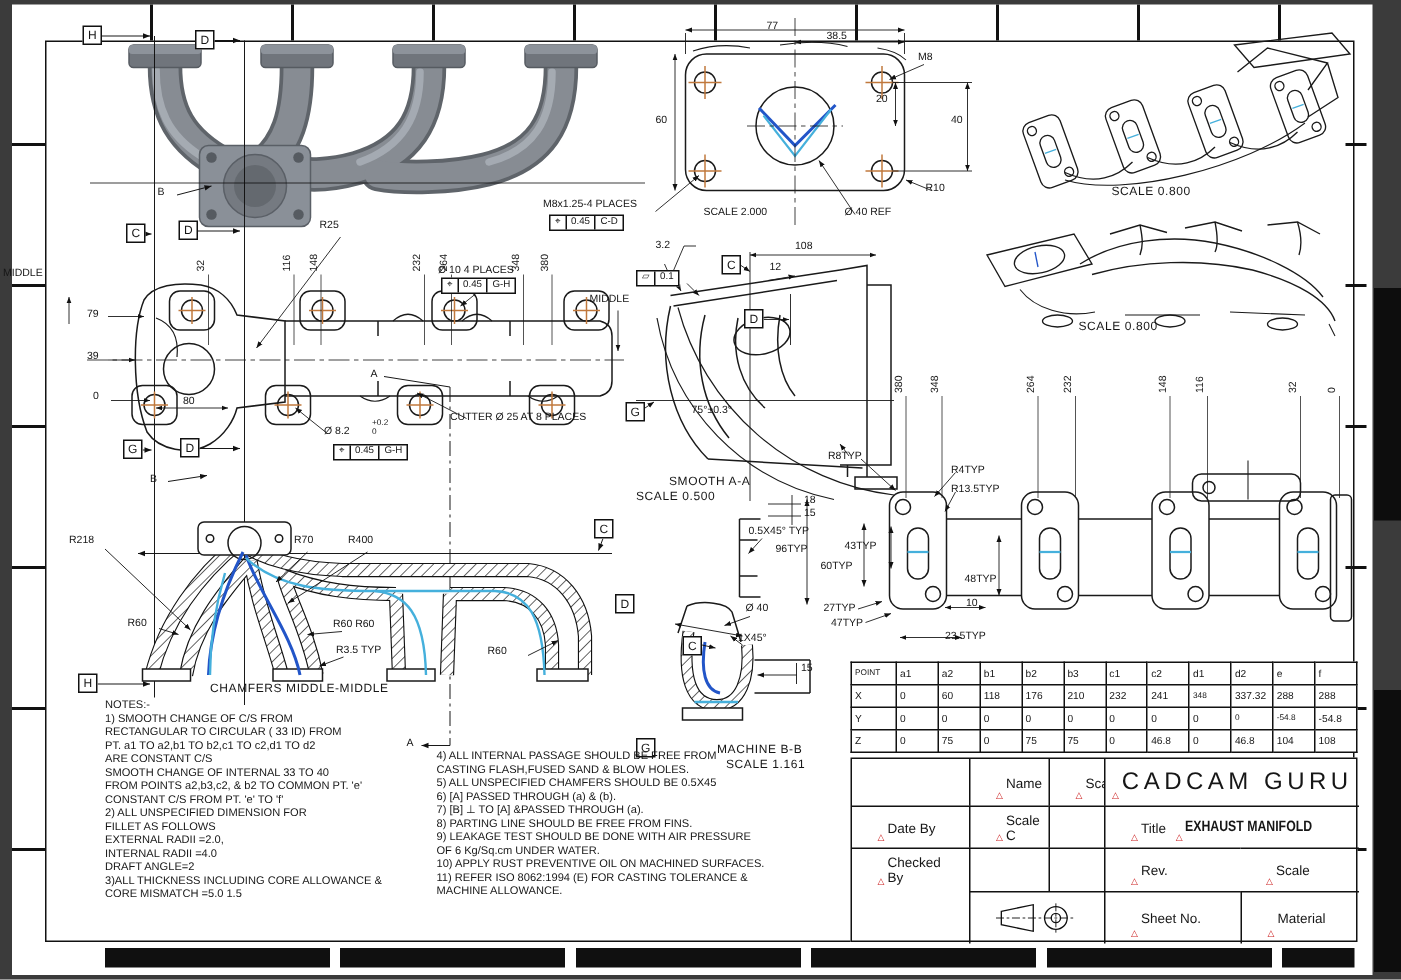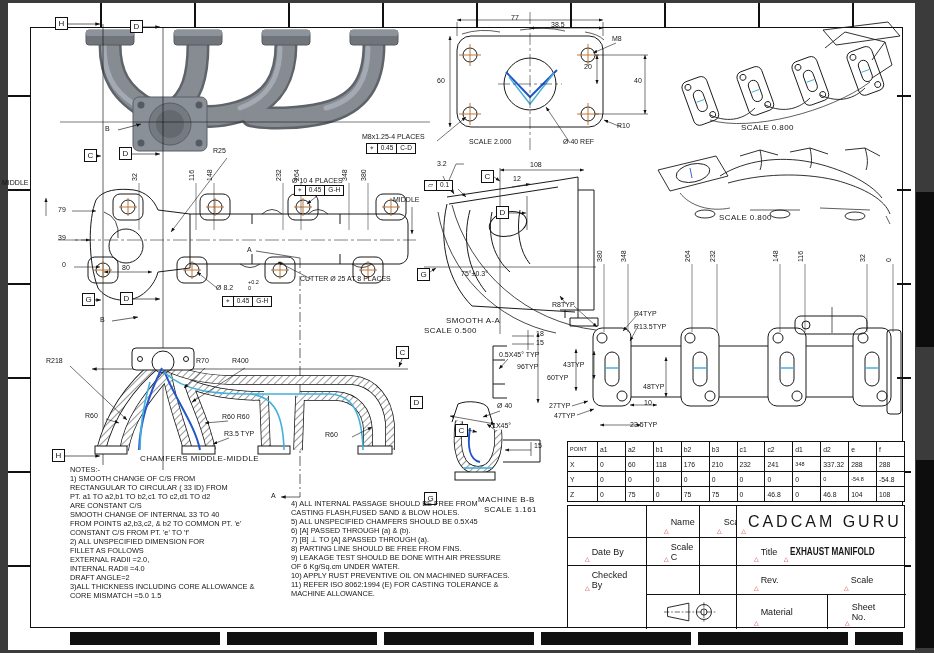--- a/index.html
+++ b/index.html
@@ -698,19 +698,19 @@
     <svg width="62" height="24" viewBox="0 0 62 24">
       <polygon points="4,7 28,2 28,22 4,17" fill="none" stroke="#111" stroke-width="1"></polygon>
       <line x1="0" y1="12" x2="60" y2="12" stroke="#111" stroke-width=".7" stroke-dasharray="6 2 2 2"></line>
       <circle cx="45" cy="12" r="8.5" fill="none" stroke="#111"></circle>
         <circle cx="45" cy="12" r="3.5" fill="none" stroke="#111"></circle>
       <line x1="45" y1="1" x2="45" y2="23" stroke="#111" stroke-width=".7" stroke-dasharray="6 2 2 2"></line>
     </svg>
     </div>
   <div>
       <span class="tri">△</span>
+      <span>Sheet  No.</span>
+    </div>
+  <div>
+      <span class="tri">△</span>
       <span>Material</span>
     </div>
-  <div>
-      <span class="tri">△</span>
-      <span>Sheet  No.</span>
-    </div>
 </div>
 
 </body></html>

